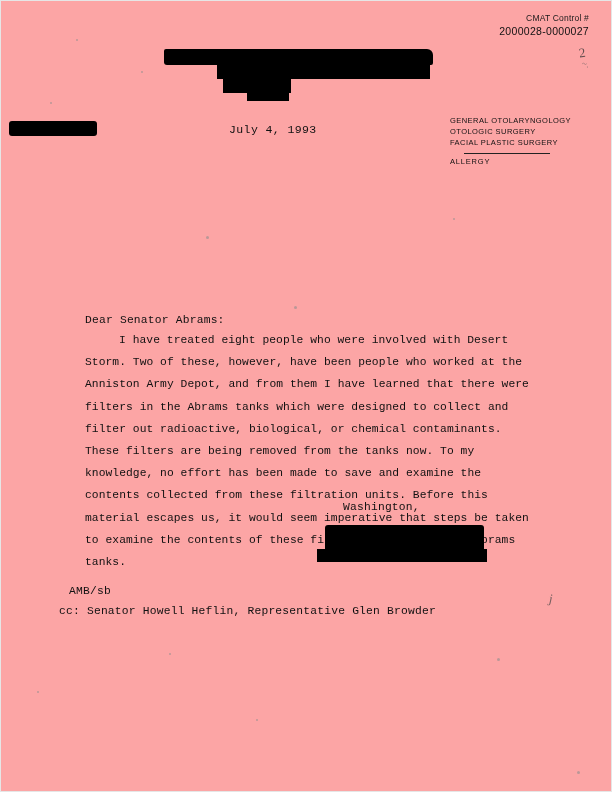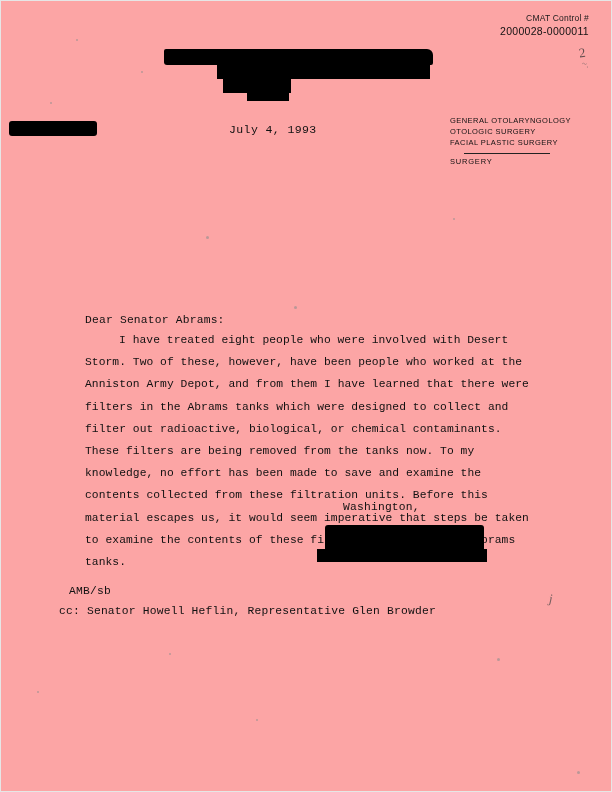--- a/index.html
+++ b/index.html
@@ -197,39 +197,39 @@
   <div class="speck" style="left:293px; top:305px; width:3px; height:3px;"></div>
   <div class="speck" style="left:92px;  top:470px; width:2px; height:2px;"></div>
   <div class="speck" style="left:496px; top:657px; width:3px; height:3px;"></div>
   <div class="speck" style="left:255px; top:718px; width:2px; height:2px;"></div>
   <div class="speck" style="left:576px; top:770px; width:3px; height:3px;"></div>
   <div class="speck" style="left:36px;  top:690px; width:2px; height:2px;"></div>
   <div class="speck" style="left:168px; top:652px; width:2px; height:2px;"></div>
 
   <div class="control-block">
     <div class="control-label">CMAT Control #</div>
-    <div class="control-number">2000028-0000011</div>
+    <div class="control-number">2000028-0000027</div>
   </div>
   <div class="control-scribble">2</div>
   <div class="control-scribble2">~.</div>
 
   <div class="redaction r-head-1"></div>
   <div class="redaction r-head-2"></div>
   <div class="redaction r-head-3"></div>
   <div class="redaction r-head-4"></div>
   <div class="redaction r-left"></div>
 
   <div class="date-line">July 4, 1993</div>
 
   <div class="practice">
     <div>GENERAL OTOLARYNGOLOGY</div>
     <div>OTOLOGIC SURGERY</div>
     <div>FACIAL PLASTIC SURGERY</div>
     <div class="rule"></div>
-    <div class="allergy">SURGERY</div>
+    <div class="allergy">ALLERGY</div>
   </div>
 
 
   <div class="salutation">Dear Senator Abrams:</div>
 
   <div class="body-text">
     <p class="first">I have treated eight people who were involved with Desert Storm.  Two of these, however, have been people who worked at the Anniston Army Depot, and from them I have learned that there were filters in the Abrams tanks which were designed to collect and filter out radioactive, biological, or chemical contaminants.  These filters are being removed from the tanks now.  To my knowledge, no effort has been made to save and examine the contents collected from these filtration units.  Before this material escapes us, it would seem imperative that steps be taken to examine the contents of these filtration units on the Abrams tanks.</p>
   </div>
 
   <div class="closing">Washington,</div>

